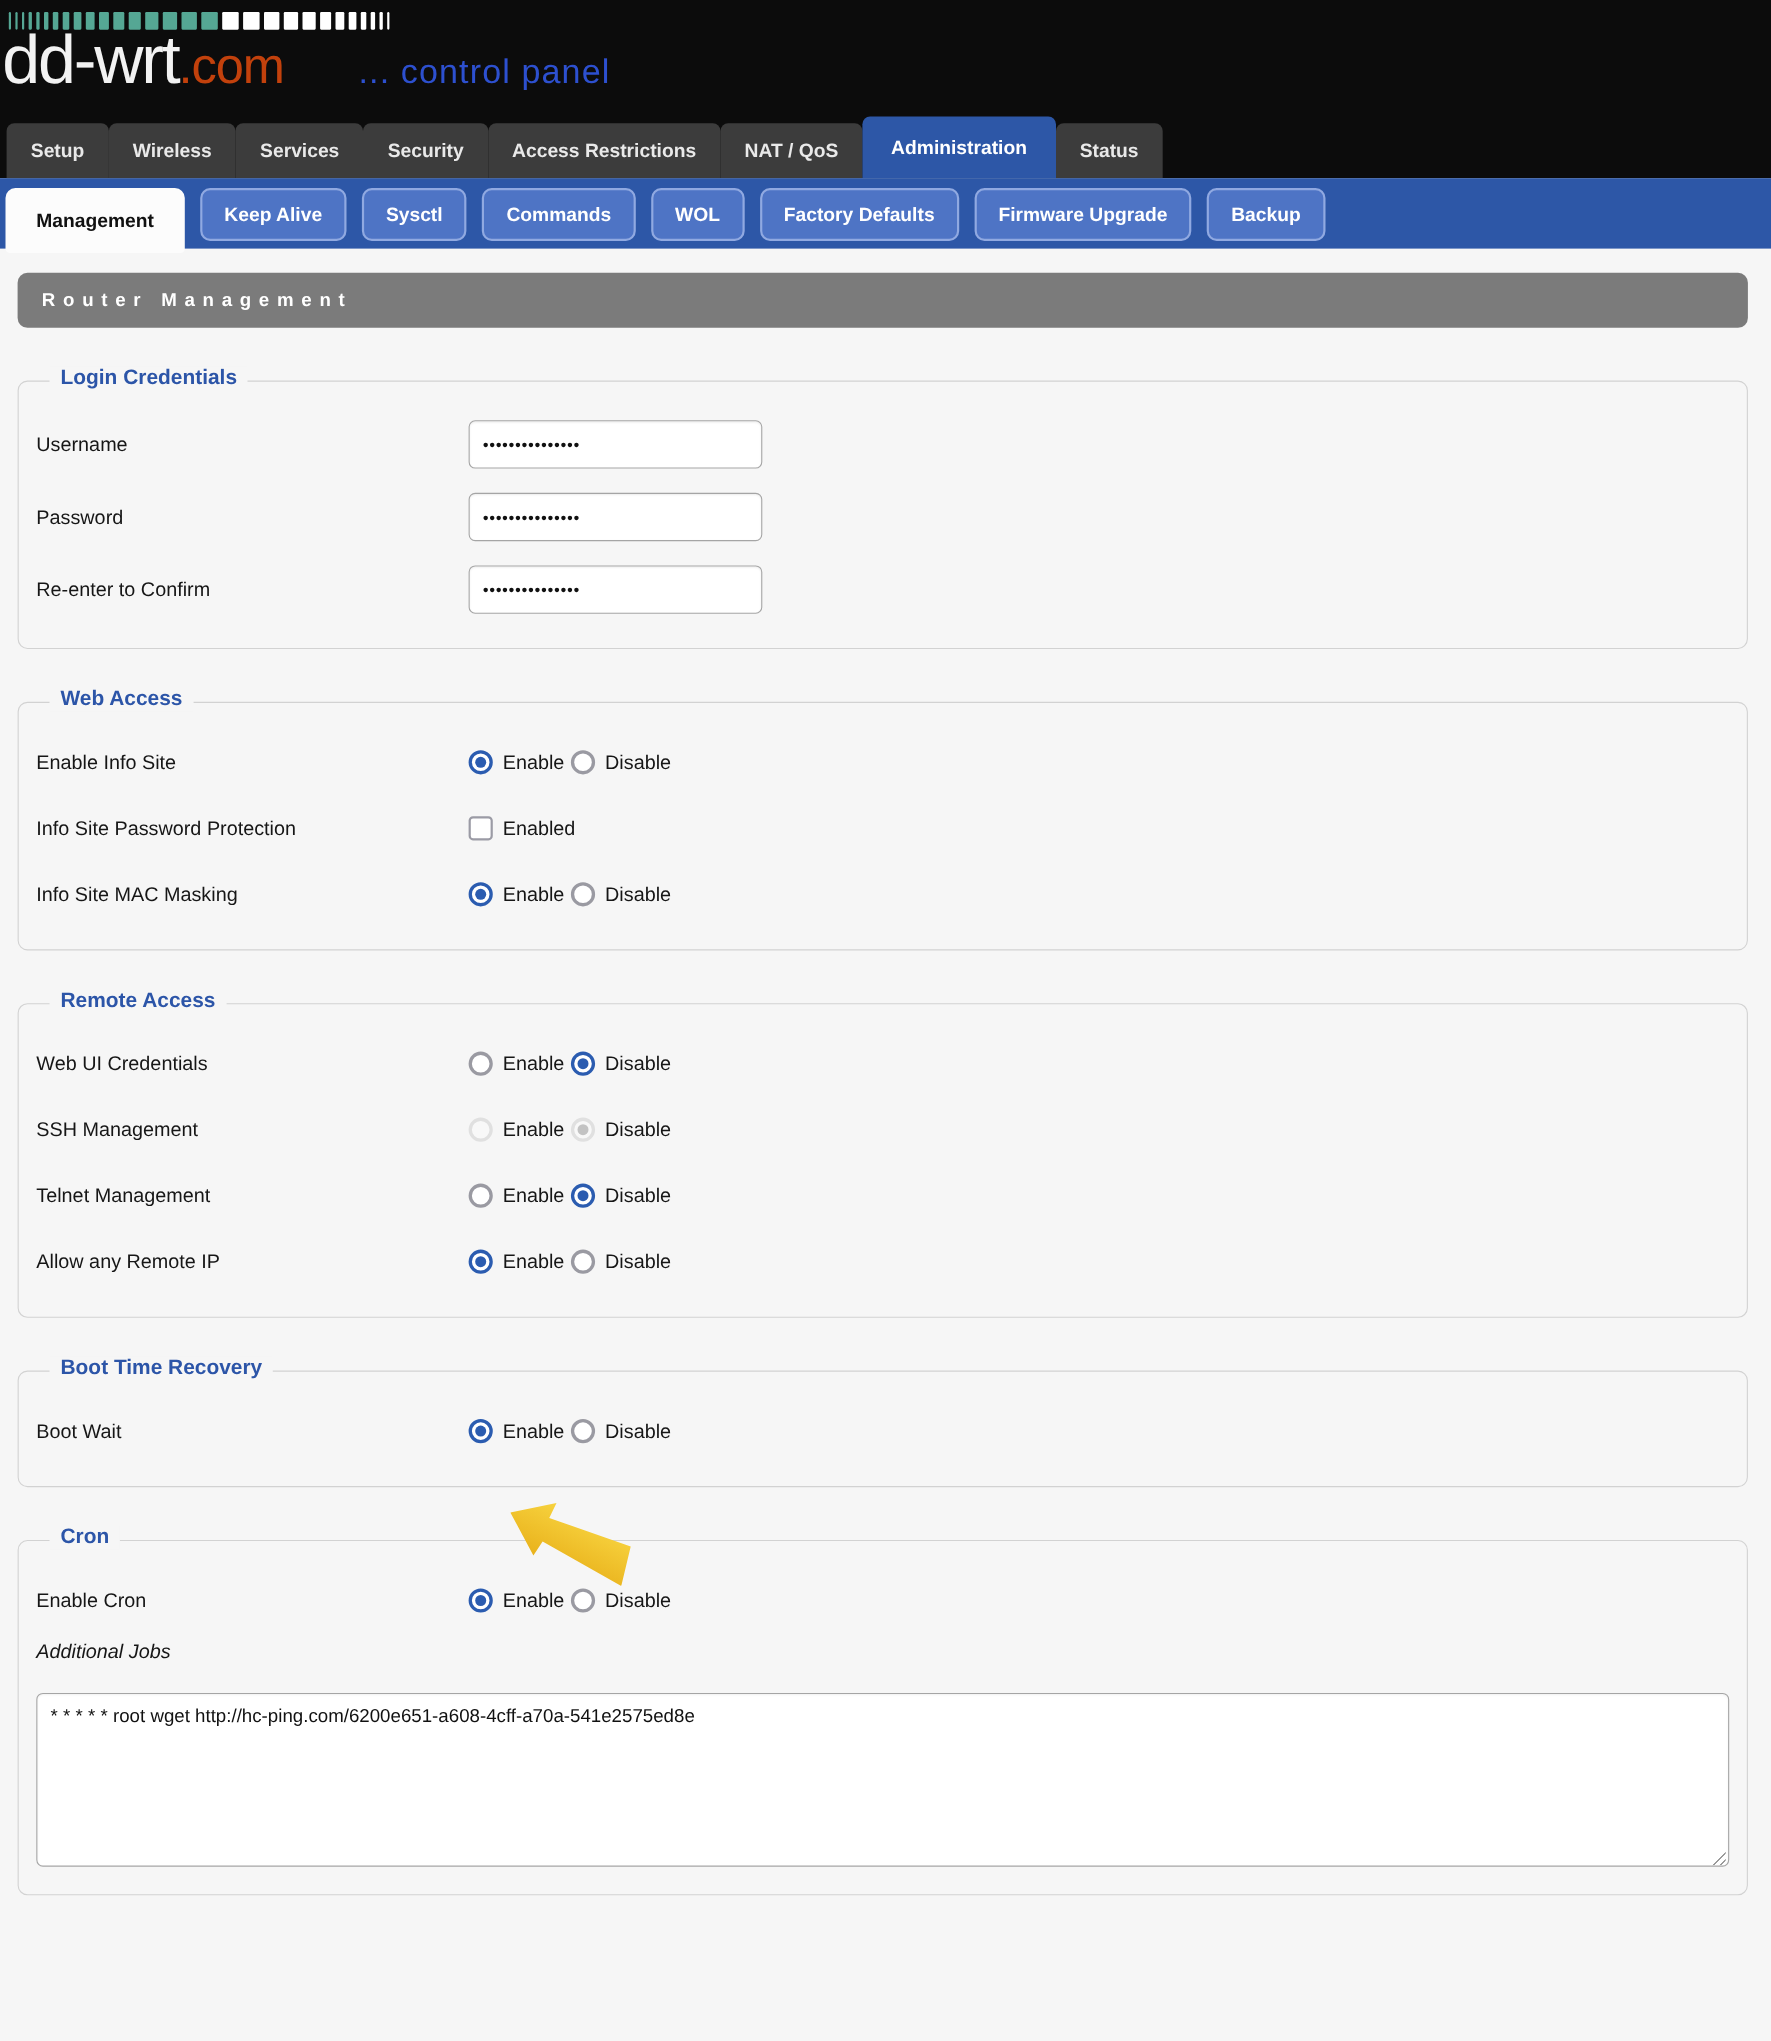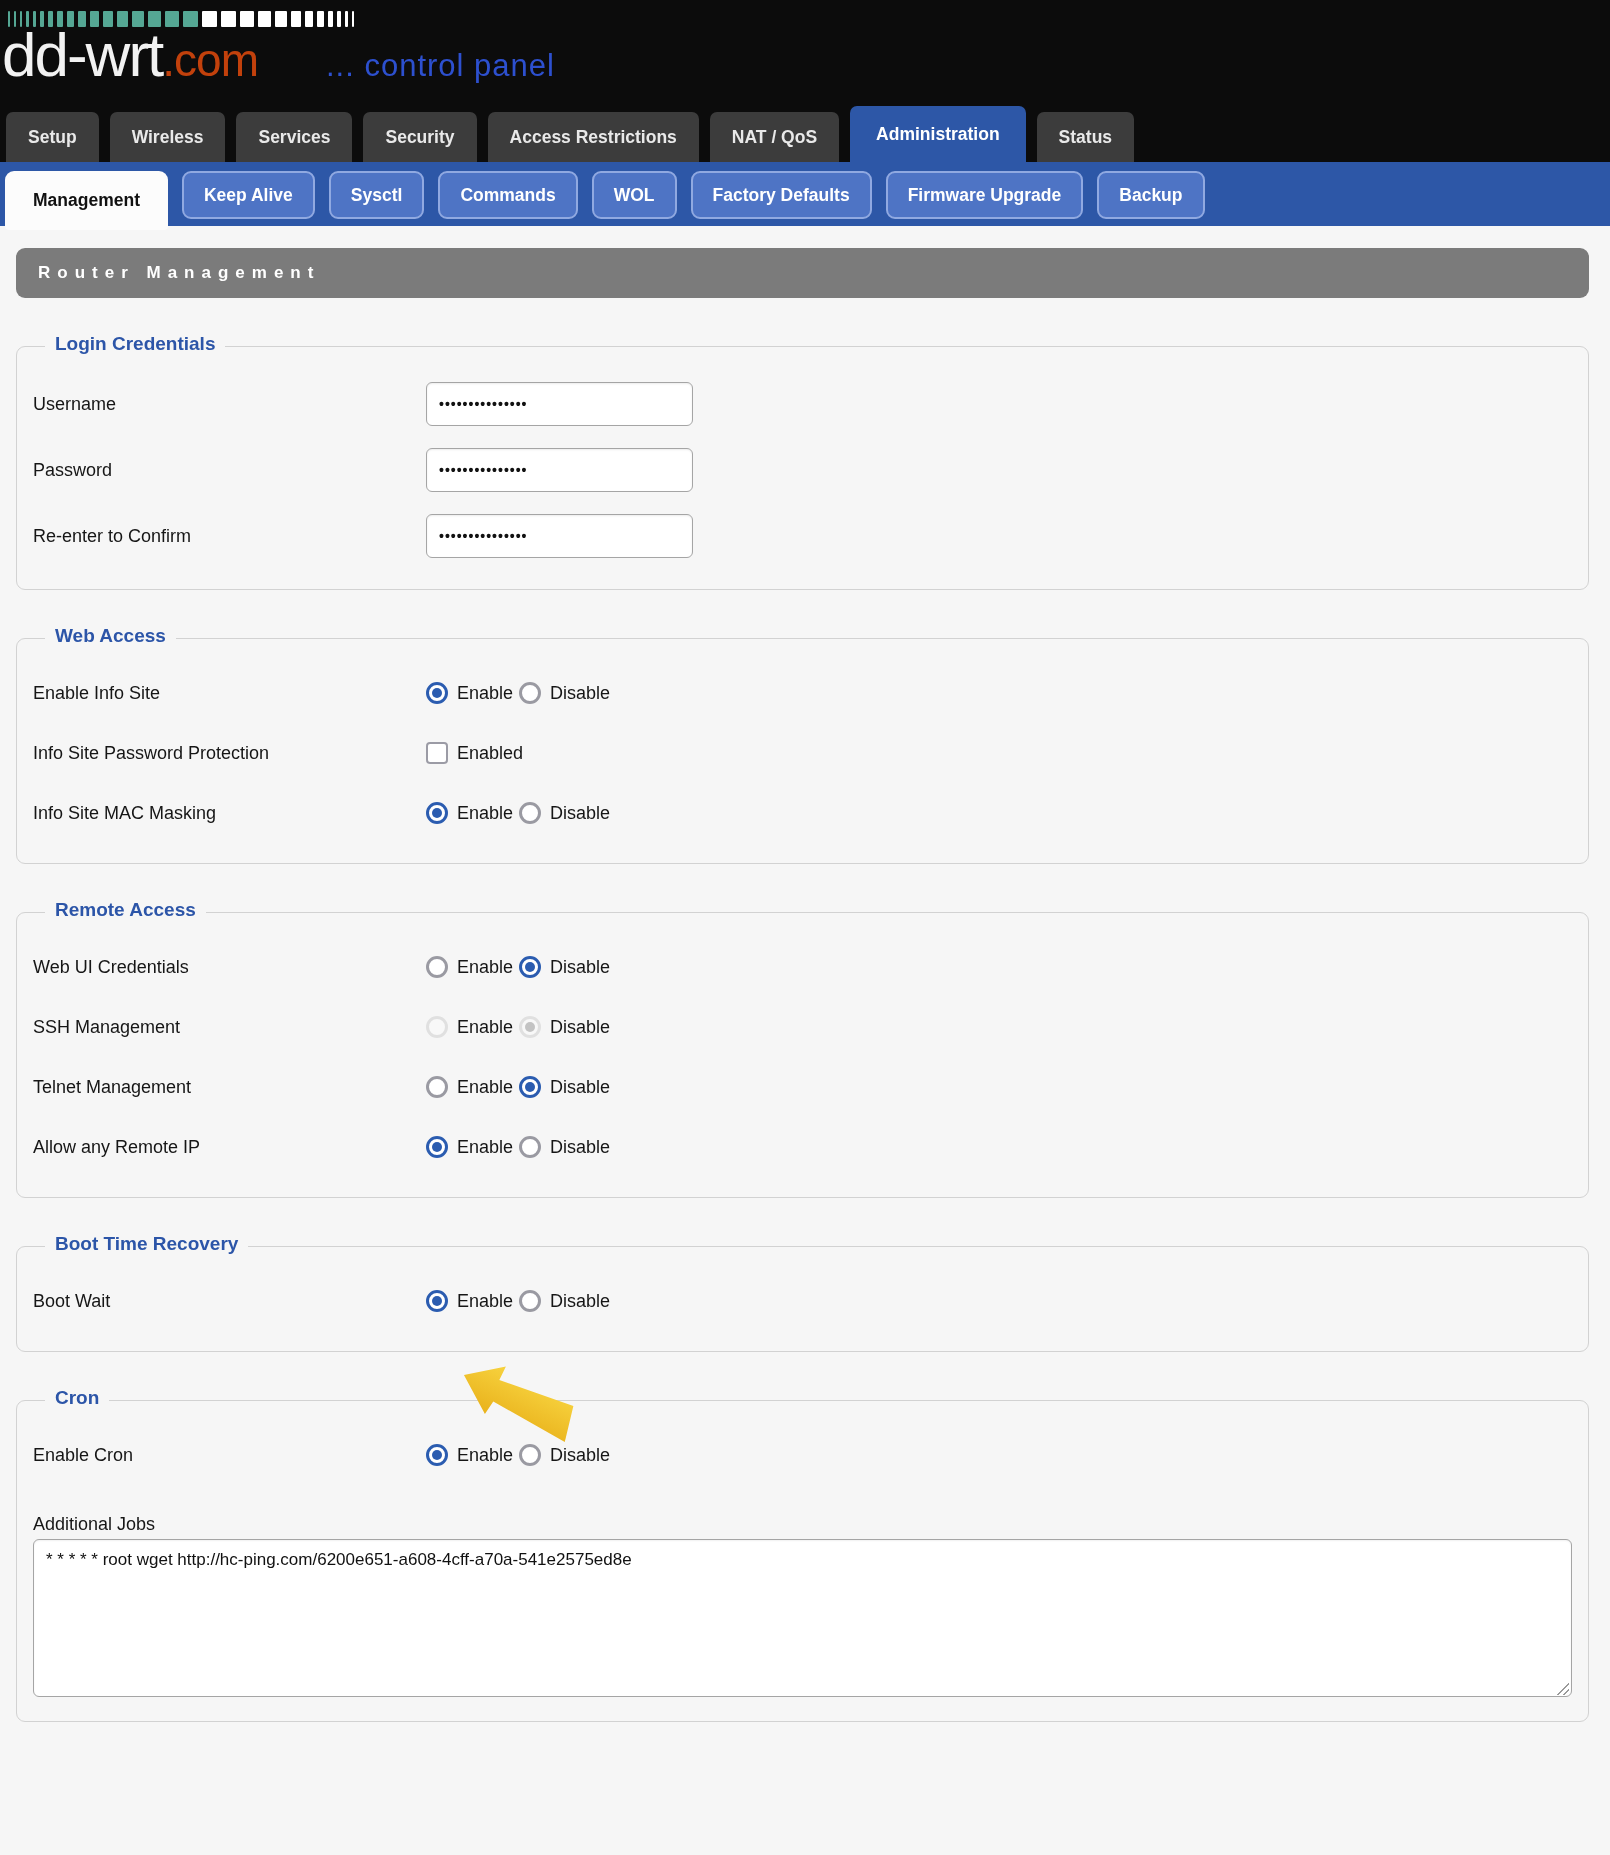--- a/index.html
+++ b/index.html
@@ -13,21 +13,21 @@
 
   
   .header { height:162px; background:#0c0c0c; position:relative; }
   .meter { position:absolute; left:8px; top:10px; display:flex; align-items:center; gap:4px; height:18px; }
   .meter div { height:16px; border-radius:1px; }
   .logo-line { position:absolute; left:2px; top:24px; display:flex; align-items:baseline; white-space:nowrap; }
   .brand { color:#f2f2f2; font-size:62px; font-weight:500; letter-spacing:-2px; line-height:1; }
   .brand-domain { color:#c2410c; font-size:46px; font-weight:400; letter-spacing:-1px; }
   .tagline { color:#2d50cf; font-size:31px; font-weight:400; margin-left:68px; letter-spacing:1px; }
 
-  .main-tabs { position:absolute; left:6px; bottom:0; display:flex; gap:11px; align-items:flex-end; }
+  .main-tabs { position:absolute; left:6px; bottom:0; display:flex; align-items:flex-end; }
   .main-tab {
     height:50px; padding:0 22px; background:#3c3c3c; color:#e9e9e9;
     font-size:17.5px; font-weight:bold; border-radius:7px 7px 0 0;
     display:flex; align-items:center; cursor:default;
   }
   .main-tab.active { background:#2d57a7; color:#fff; height:56px; padding:0 26px; }
 
   
   .strip { height:64px; background:#2d57a7; position:relative; z-index:1; }
   .sub-tabs { position:absolute; left:5px; top:9px; display:flex; gap:14px; align-items:flex-start; }
@@ -85,21 +85,21 @@
   }
   .radio.checked { border-color:#2b5cb0; }
   .radio.checked::after {
     content:""; position:absolute; inset:3px; border-radius:50%; background:#2b5cb0;
   }
   .radio.disabled { border-color:#e0e0e0; background:#f8f8f8; }
   .radio.disabled.checked::after { background:#c3c3c3; }
   .ctl-label { font-size:18px; color:#161616; margin:0 6px 0 9px; white-space:nowrap; }
   .gap { margin-left:8px; }
 
-  .jobs-label-row { height:44px; display:flex; align-items:flex-end; margin-top:6px; }
+  .jobs-label-row { height:44px; display:flex; align-items:flex-start; margin-top:6px;font-style:italic; }
   .ta-wrap { position:relative; margin-top:4px; }
   textarea.jobs {
     width:100%; height:158px; border:1px solid #a5a5a5; border-radius:6px;
     background:#fff; padding:10px 12px; font-size:17px; font-family:inherit;
     resize:none; color:#111; box-shadow:inset 0 1px 2px rgba(0,0,0,.06);
   }
   .resize-grip {
     position:absolute; right:3px; bottom:6px; width:13px; height:13px;
     background:repeating-linear-gradient(-45deg, transparent 0 3px, #9a9a9a 3px 4.5px);
     clip-path:polygon(100% 0, 100% 100%, 0 100%);

